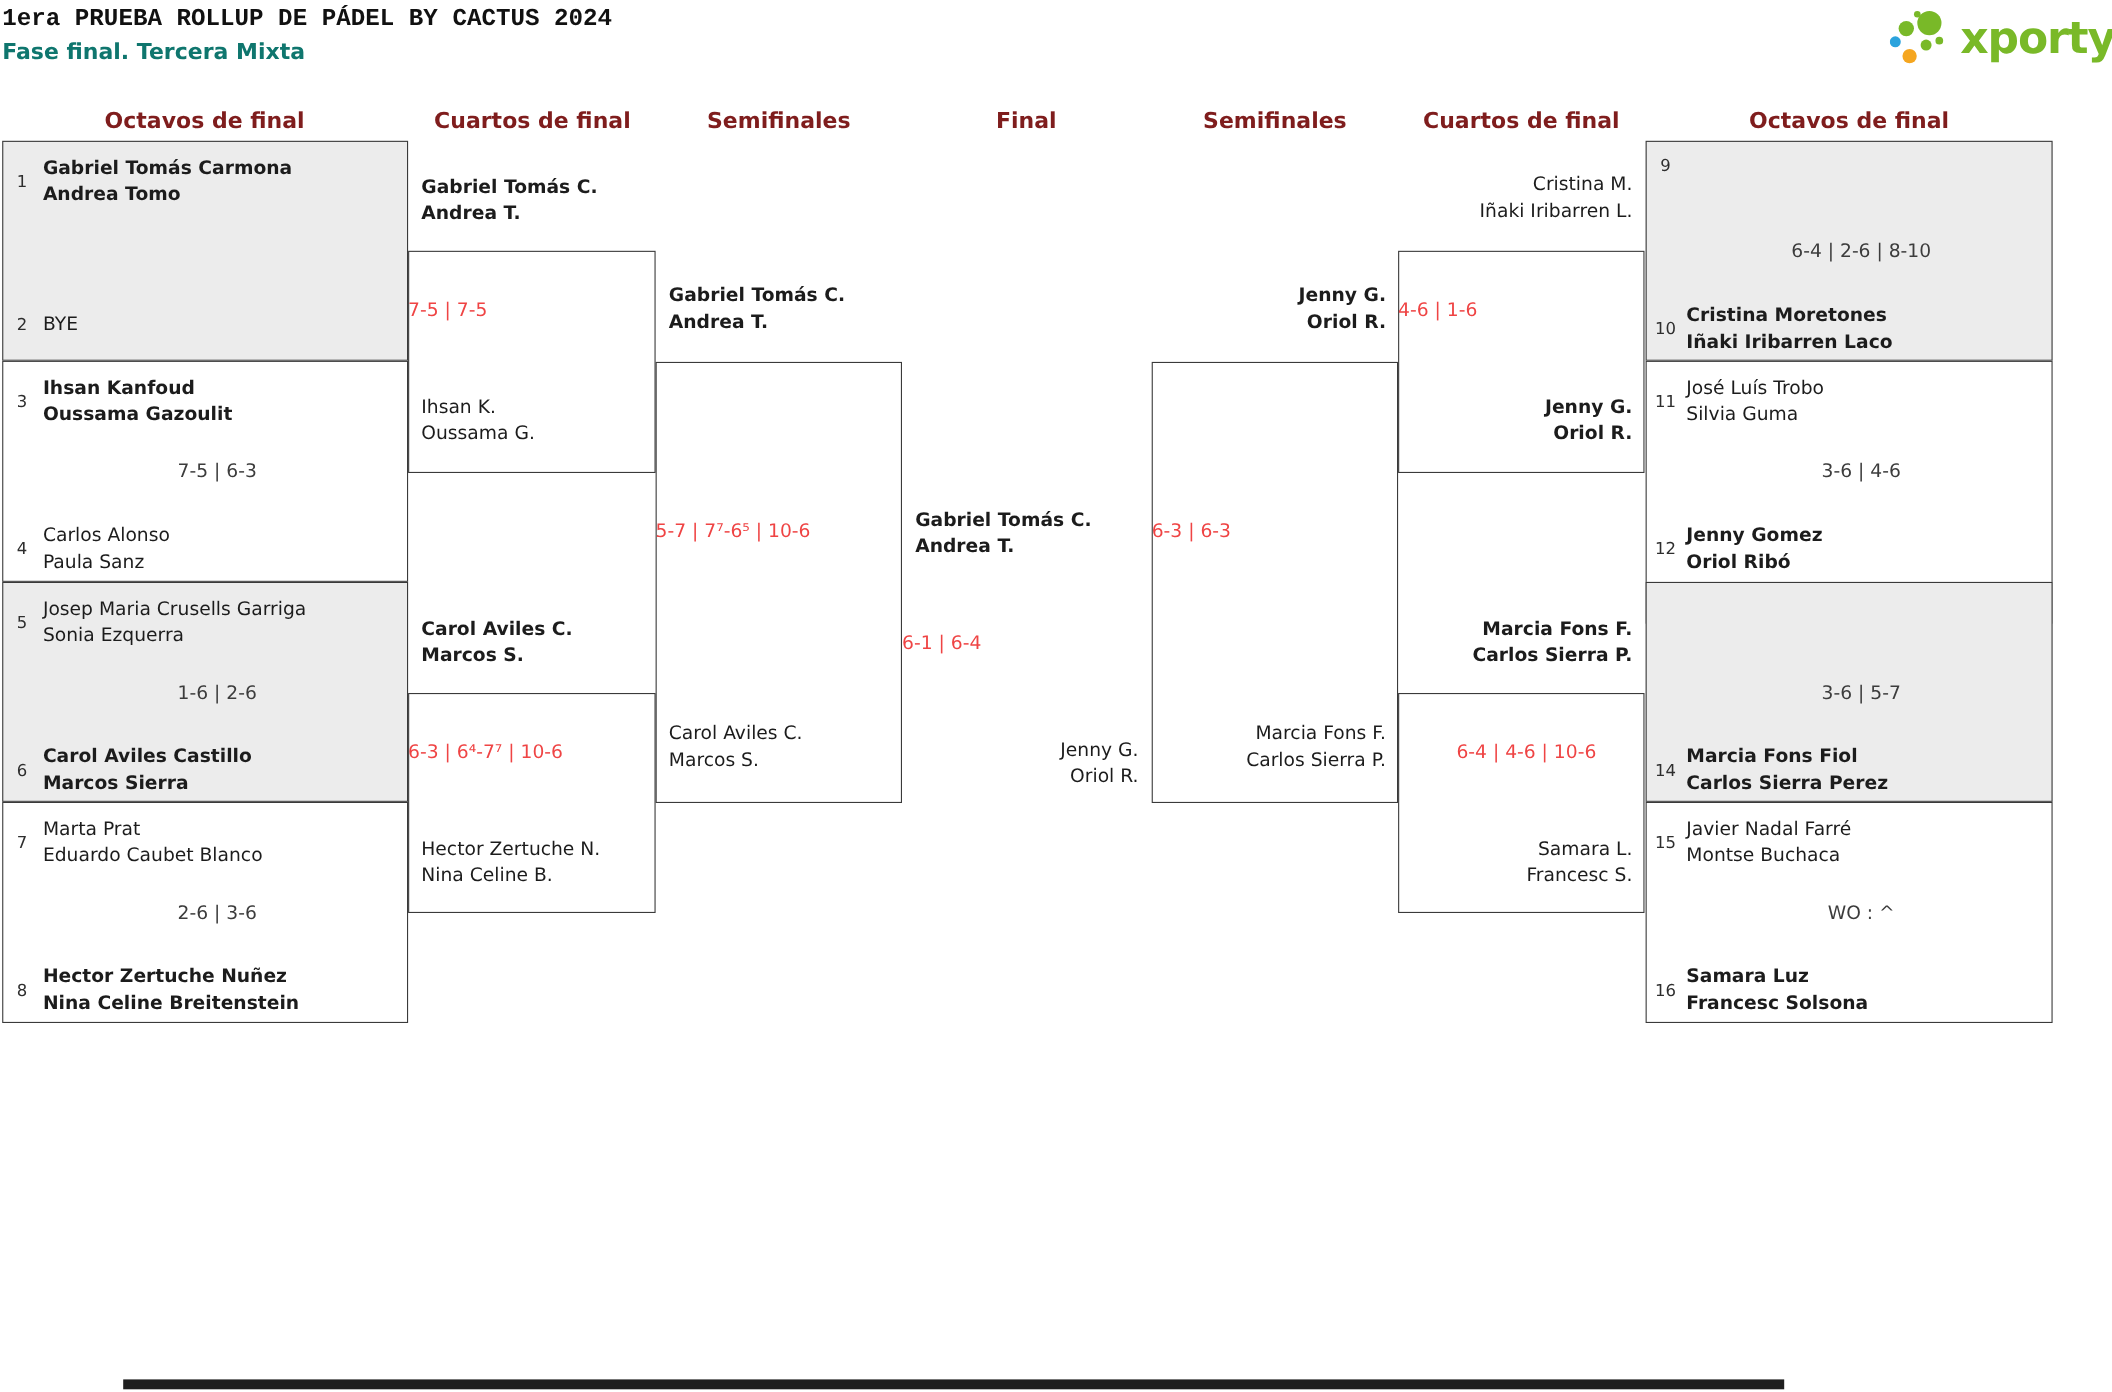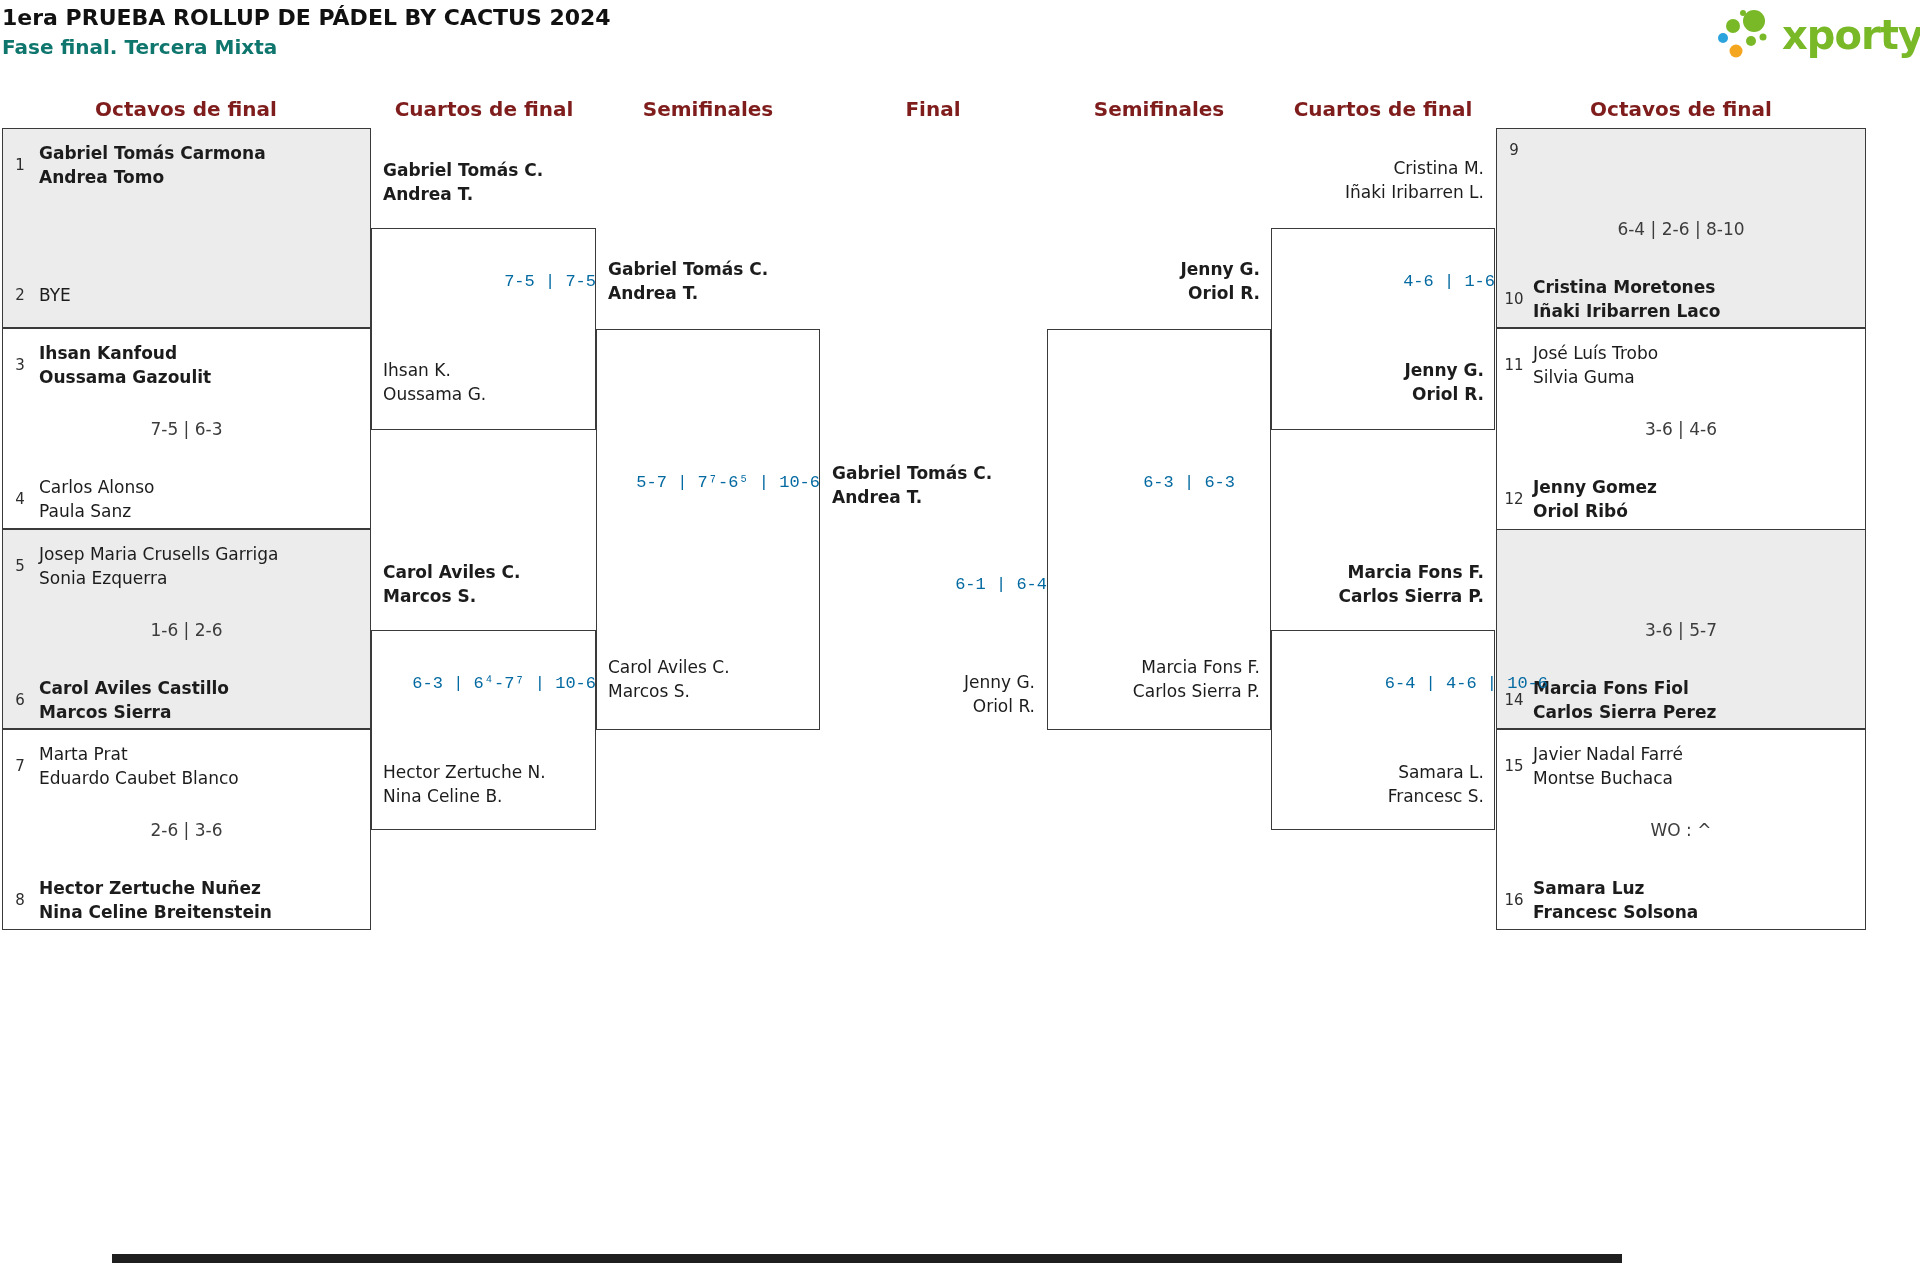--- a/index.html
+++ b/index.html
@@ -1,35 +1,35 @@
 <!DOCTYPE html>
 <html><head>
 <meta charset="utf-8">
 <style>
   html,body{margin:0;padding:0;background:#ffffff;}
   body{position:relative;width:1920px;height:1265px;overflow:hidden;
        font-family:"DejaVu Sans","Liberation Sans",sans-serif;color:#1c1c1c;}
-  .title{position:absolute;left:2px;top:5px;font-size:22px;font-weight:700;color:#111;white-space:nowrap;}
+  .title{position:absolute;left:2px;top:5px;font-size:22px;font-weight:700;color:#111;white-space:nowrap;font-family:Liberation Mono, monospace;}
   .subtitle{position:absolute;left:2px;top:35px;font-size:20px;font-weight:700;color:#0f766e;white-space:nowrap;}
   .colhead{position:absolute;top:97px;transform:translateX(-50%);font-size:20px;font-weight:700;color:#7f1d1d;white-space:nowrap;}
   .obox{position:absolute;border:1.5px solid #3a3a3a;box-sizing:border-box;background:#ffffff;}
   .obox.gray{background:#ececec;}
   .rbox{position:absolute;border:1.5px solid #3a3a3a;box-sizing:border-box;background:transparent;}
   .teamrow{position:absolute;left:6px;display:flex;align-items:center;gap:8px;}
   .teamrow.top{top:12px;}
   .teamrow.bottom{top:146px;}
   .teamrow.bottom-single{top:154px;}
   .seed{width:22px;text-align:center;font-size:15px;color:#2e2e2e;flex:none;}
   .team .line{font-size:17px;line-height:24px;color:#1c1c1c;white-space:nowrap;}
   .team.winner .line{font-weight:700;}
-  .score{position:absolute;left:0;width:100%;top:88px;text-align:center;font-size:17px;line-height:24px;color:#3c3c3c;}
+  .score{position:absolute;left:0;width:100%;top:88px;text-align:center;font-size:17px;line-height:24px;color:#3c3c3c;padding-left:11px;}
   .label{position:absolute;font-size:17px;line-height:24px;color:#1c1c1c;white-space:nowrap;}
   .label.bold .line{font-weight:700;}
   .label.r{text-align:right;}
-  .rscore{position:absolute;text-align:right;font-size:17px;line-height:24px;color:#0369a1;font-family:Liberation Mono, monospace;}
+  .rscore{position:absolute;text-align:left;font-size:17px;line-height:24px;color:#ef4444;}
   .logo{position:absolute;left:1718px;top:6px;height:58px;display:flex;align-items:center;gap:6px;}
   .logo-text{font-size:40px;font-weight:700;color:#79b928;letter-spacing:-1px;}
   .bottom-bar{position:absolute;left:112px;top:1254px;width:1510px;height:9px;background:#1f1f1f;}
 </style>
 </head>
 <body>
 
 <div class="title">1era PRUEBA ROLLUP DE PÁDEL BY CACTUS 2024</div>
 <div class="subtitle">Fase final. Tercera Mixta</div>
 

